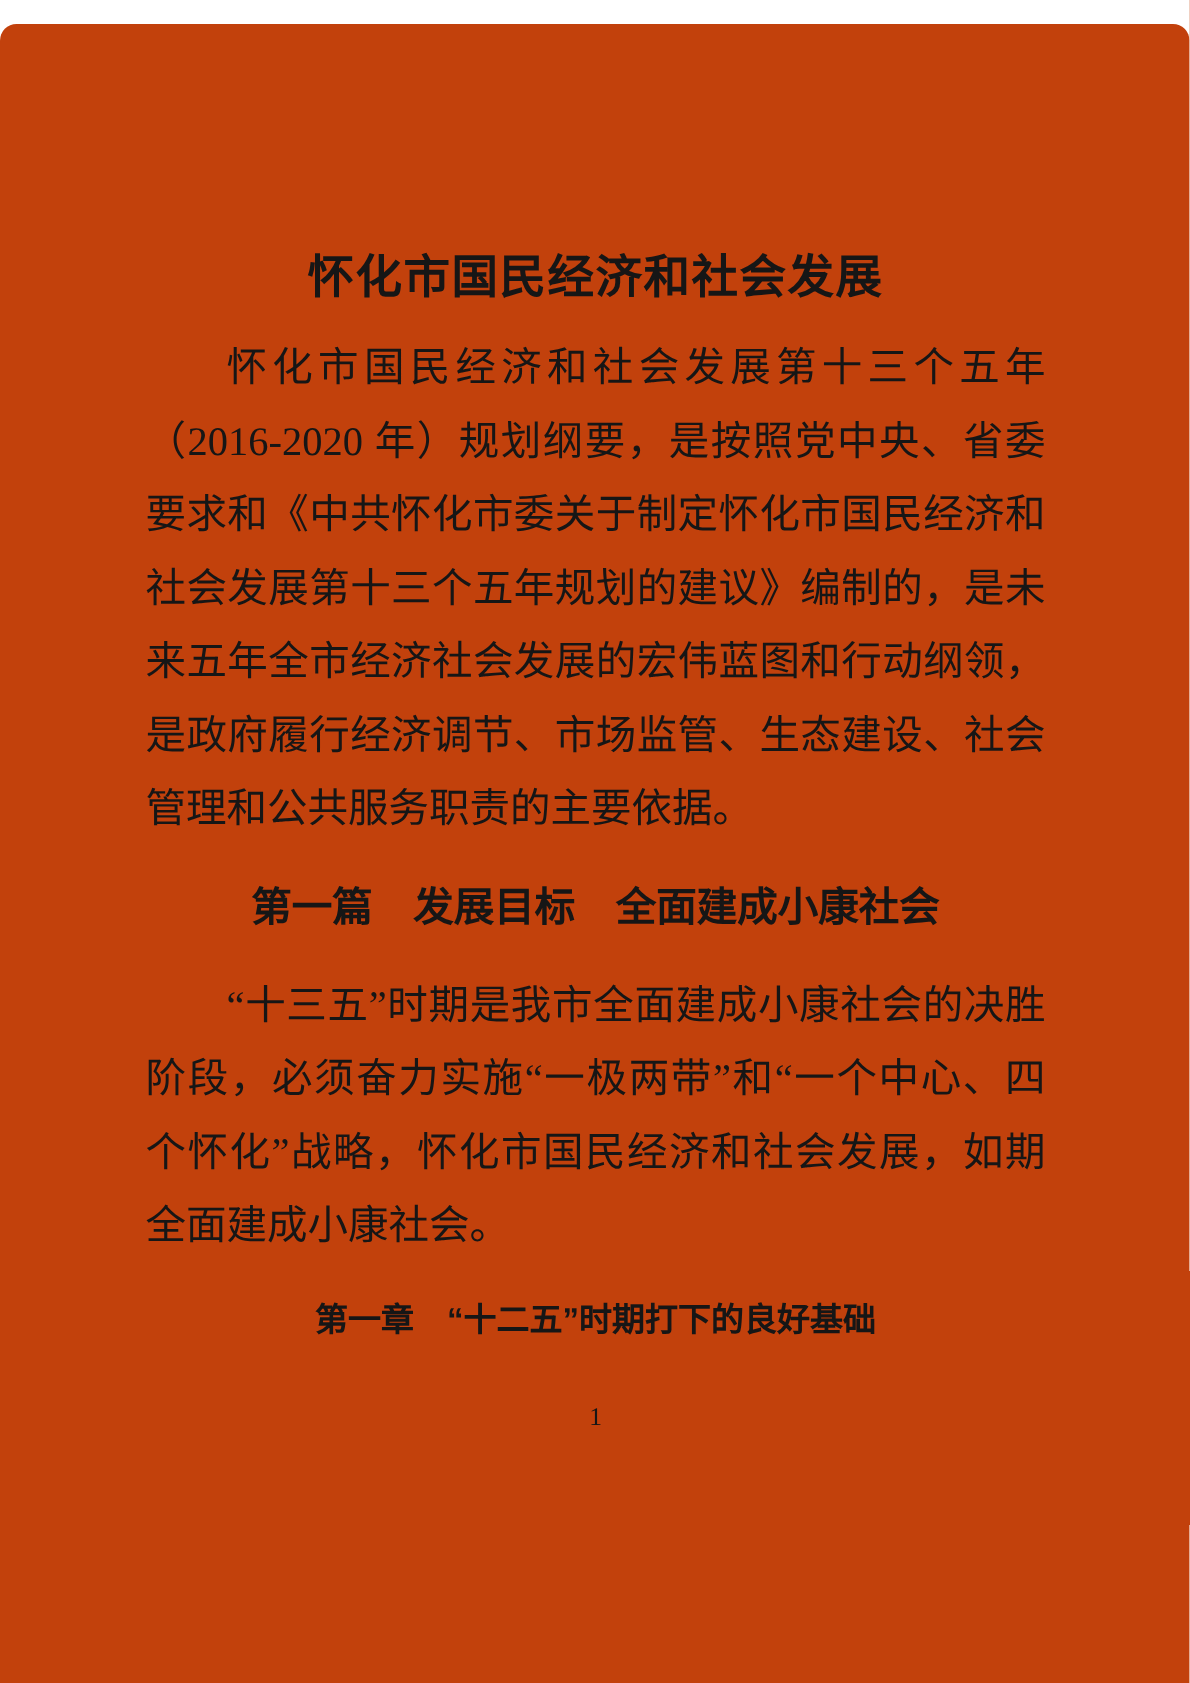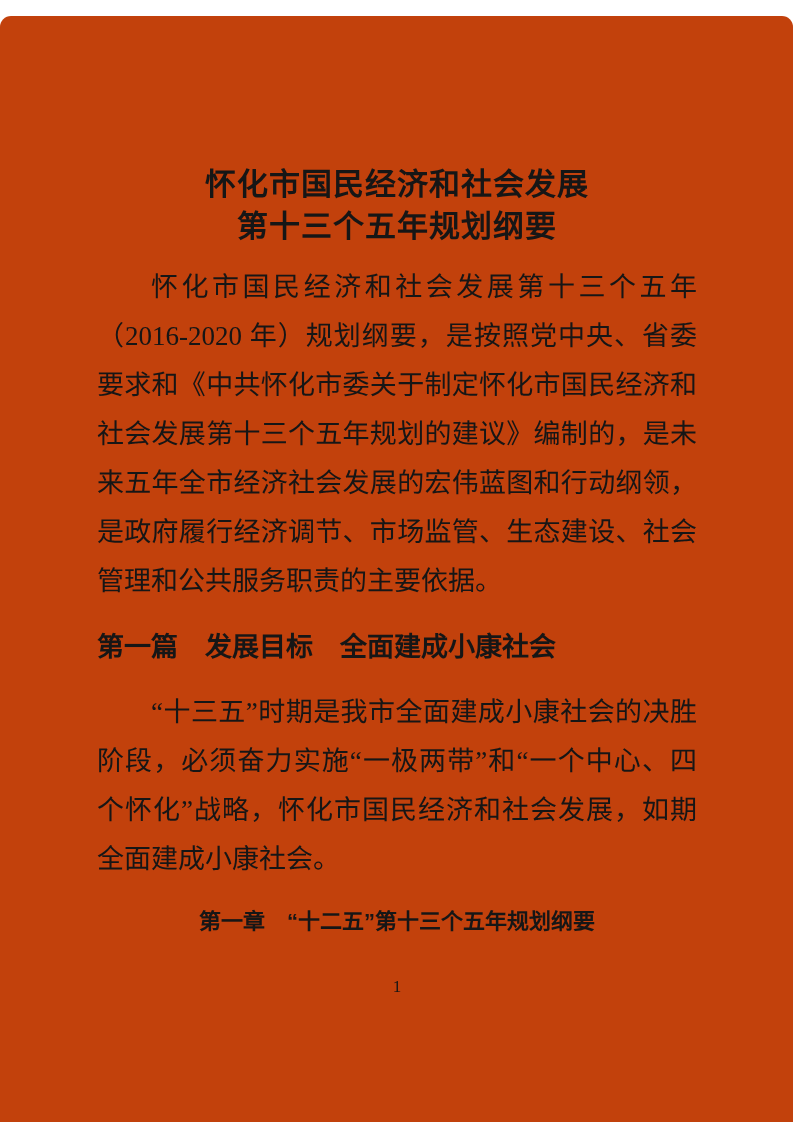--- a/index.html
+++ b/index.html
@@ -31,20 +31,21 @@
     font-size: 27px;
     line-height: 49px;
     text-align: justify;
     text-justify: inter-character;
     text-indent: 2em;
     margin: 0;
   }
   .para-intro   { margin-top: 15px; }
   .part-heading {
     margin: 20px 0 0 0;
+    text-align: center;
     font-size: 27px;
     line-height: 42px;
     font-weight: 700;
     font-family: "Liberation Serif", "DejaVu Serif", serif;
   }
   .para-part { margin-top: 20px; }
   .chapter-heading {
     margin: 21px 0 0 0;
     text-align: center;
     font-size: 22px;
@@ -61,27 +62,26 @@
     font-weight: 400;
   }
 </style>
 </head>
 <body>
 
 <div class="page">
 
   <div class="doc-title">
     <div>怀化市国民经济和社会发展</div>
-    <div>第十三个五年规划纲要</div>
   </div>
 
   <p class="para para-intro">怀化市国民经济和社会发展第十三个五年（2016-2020 年）规划纲要，是按照党中央、省委要求和《中共怀化市委关于制定怀化市国民经济和社会发展第十三个五年规划的建议》编制的，是未来五年全市经济社会发展的宏伟蓝图和行动纲领，是政府履行经济调节、市场监管、生态建设、社会管理和公共服务职责的主要依据。</p>
 
   <h2 class="part-heading">第一篇　发展目标　全面建成小康社会</h2>
 
   <p class="para para-part">“十三五”时期是我市全面建成小康社会的决胜阶段，必须奋力实施“一极两带”和“一个中心、四个怀化”战略，怀化市国民经济和社会发展，如期全面建成小康社会。</p>
 
-  <h3 class="chapter-heading">第一章　“十二五”第十三个五年规划纲要</h3>
+  <h3 class="chapter-heading">第一章　“十二五”时期打下的良好基础</h3>
 
 
   <div class="page-number">1</div>
 
 </div>
 
 </body></html>

